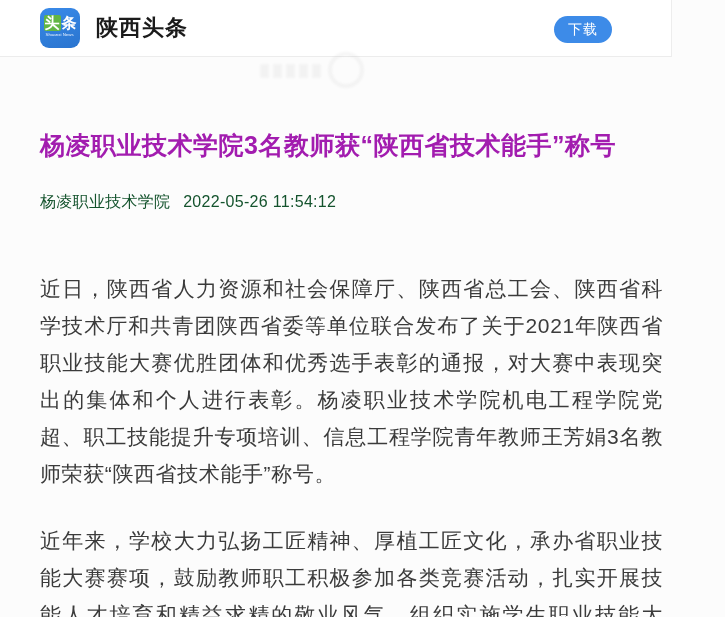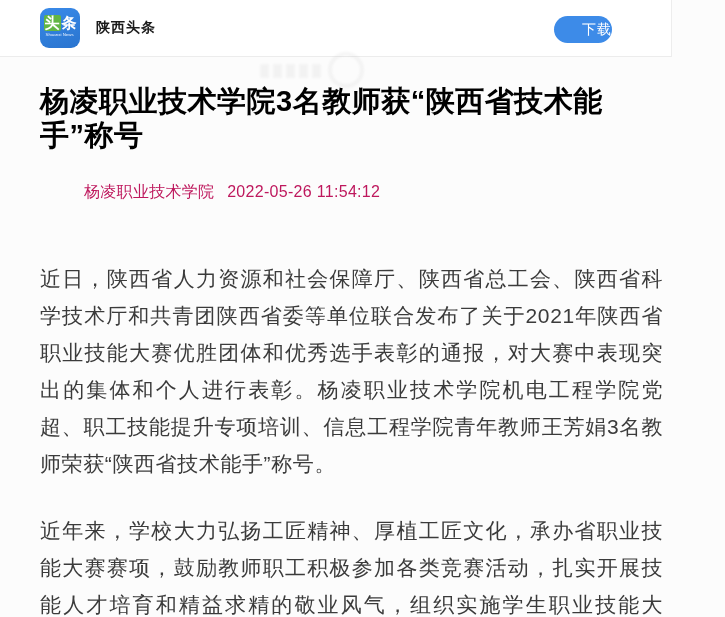--- a/index.html
+++ b/index.html
@@ -39,30 +39,30 @@
     border-radius: 2px; padding: 0 1px;
     margin-right: 1px;
   }
   .app-logo .logo-sub {
     font-size: 8px; color: #e8f2ff;
     transform: scale(0.55); transform-origin: center top;
     white-space: nowrap; line-height: 9px; margin-top: 1px;
   }
   .app-name {
     margin-left: 16px;
-    font-size: 14px; font-weight: bold; color: #1b1b1b;
+    font-size: 22px; font-weight: bold; color: #1b1b1b;
     letter-spacing: 1px;
     font-family: Liberation Serif, serif;
   }
   .download-btn {
     position: absolute; left: 554px; top: 16px;
     width: 58px; height: 27px;
     border: none; border-radius: 14px;
     background: #3d8be8; color: #ffffff;
-    font-size: 14px; line-height: 27px; text-align: right;
+    font-size: 14px; line-height: 27px; text-align: center;
     letter-spacing: 1px;
     cursor: pointer;
     font-family: "Liberation Sans", sans-serif;
   }
   
   .watermark {
     position: absolute; left: 260px; top: 52px;
     width: 110px; height: 40px;
     opacity: 0.05; pointer-events: none;
     filter: blur(1px);
@@ -78,30 +78,29 @@
     width: 36px; height: 36px;
     border: 4px solid #555; border-radius: 50%;
   }
   
   .article {
     position: absolute; top: 57px; left: 0;
     width: 725px;
     padding: 27px 62px 0 40px;
   }
   .article-title {
-    font-size: 29px; line-height: 34px;
-    font-weight: bold; color: #000000;
+    font-size: 25px; line-height: 34px;
+    font-weight: bold; color: #a21caf;
     letter-spacing: 0.5px;
-    position: relative; z-index: 1;
+    position: relative; z-index: 1; margin-top: 44px;
   }
   .byline {
     margin-top: 30px;
-    font-size: 16px; color: #be185d;
+    font-size: 16px; color: #14532d;
     letter-spacing: 0.3px;
-    margin-left: 44px;
   }
   .byline .src { margin-right: 8px; }
   .article-body { margin-top: 57px; }
   .article-body p {
     font-size: 21px; line-height: 37px;
     color: #3b3b3b; letter-spacing: 0.6px;
     text-align: justify;
   }
   .article-body p + p { margin-top: 30px; }
 </style>

